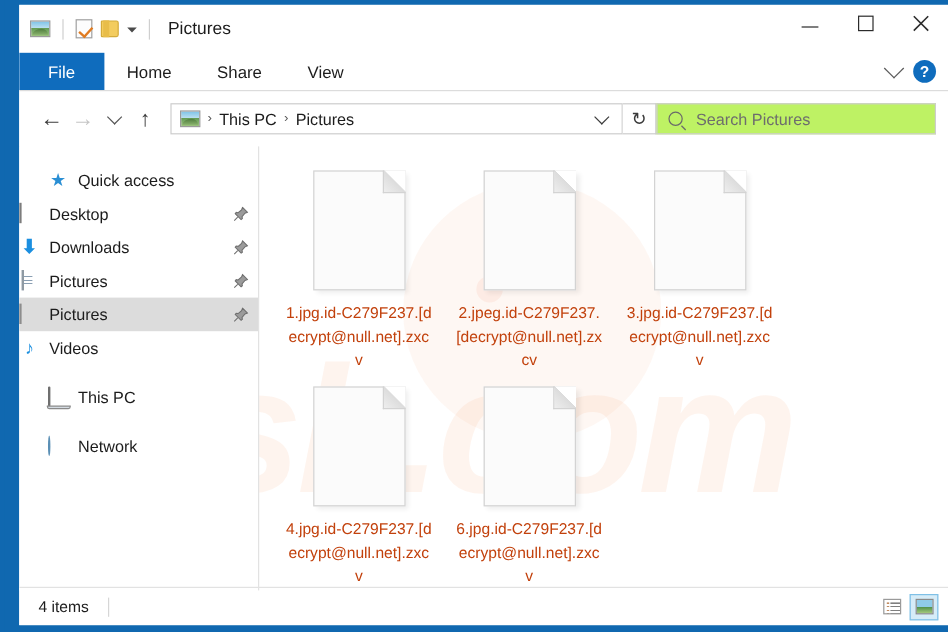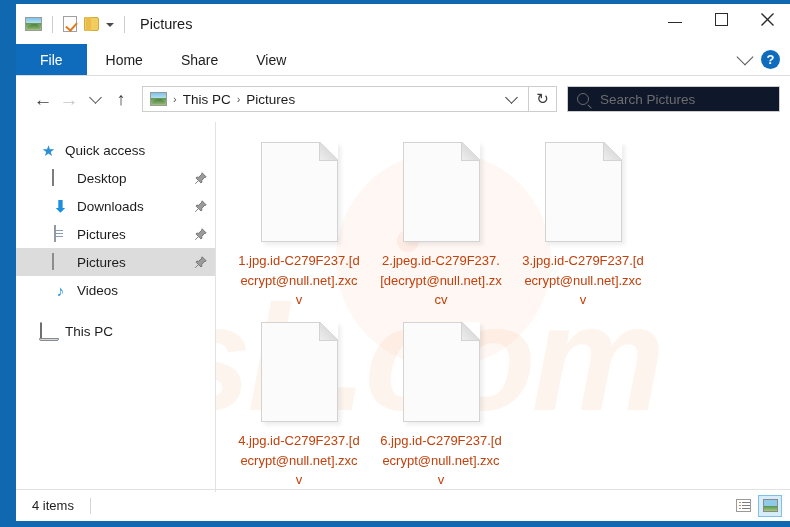--- a/index.html
+++ b/index.html
@@ -265,29 +265,28 @@
     border-left: none;
     display: flex;
     align-items: center;
     justify-content: center;
     font-size: 15px;
     color: #3b3b3b;
     background: #fff;
     box-sizing: border-box;
   }
   #searchbox {
-    width: 213px;
+    width: 233px;
     height: 26px;
-    margin-left: 10px;
     border: 1px solid #cdcdcd;
     display: flex;
     align-items: center;
     padding-left: 9px;
     box-sizing: border-box;
-    background: #0f172a;
+    background: #bef264;
   }
   .search-glass {
     width: 10px; height: 10px;
     border: 1.4px solid #6a6a6a;
     border-radius: 50%;
     position: relative;
     flex: 0 0 auto;
   }
   .search-glass::after {
     content: "";
@@ -322,21 +321,21 @@
   .nav-item {
     height: 28px;
     display: flex;
     align-items: center;
     font-size: 13.5px;
     color: #1c1c1c;
     padding-right: 8px;
     position: relative;
   }
   .nav-item.root { padding-left: 24px; }
-  .nav-item.child { padding-left: 36px; }
+  .nav-item.child { }
   .nav-item.selected { background: #dcdcdc; }
   .nav-icon {
     width: 17px;
     height: 17px;
     flex: 0 0 17px;
     margin-right: 8px;
     position: relative;
   }
   .nav-label { white-space: nowrap; }
   .pin {
@@ -717,20 +716,24 @@
           <span class="nav-icon icon-music">♪</span>
           <span class="nav-label">Videos</span>
         </div>
 
 
         <div class="nav-item root" style="margin-top:13px;">
           <span class="nav-icon"><span class="icon-thispc"></span></span>
           <span class="nav-label">This PC</span>
         </div>
 
+        <div class="nav-item root" style="margin-top:13px;">
+          <span class="nav-icon"><span class="icon-network"></span></span>
+          <span class="nav-label">Network</span>
+        </div>
       </div>
 
       <div id="content">
 
         <div id="watermark-circle"></div>
         <div id="watermark-dot1"></div>
         <div id="watermark-dot2"></div>
         <div id="watermark">risk.com</div>
 
         <div id="filegrid">

